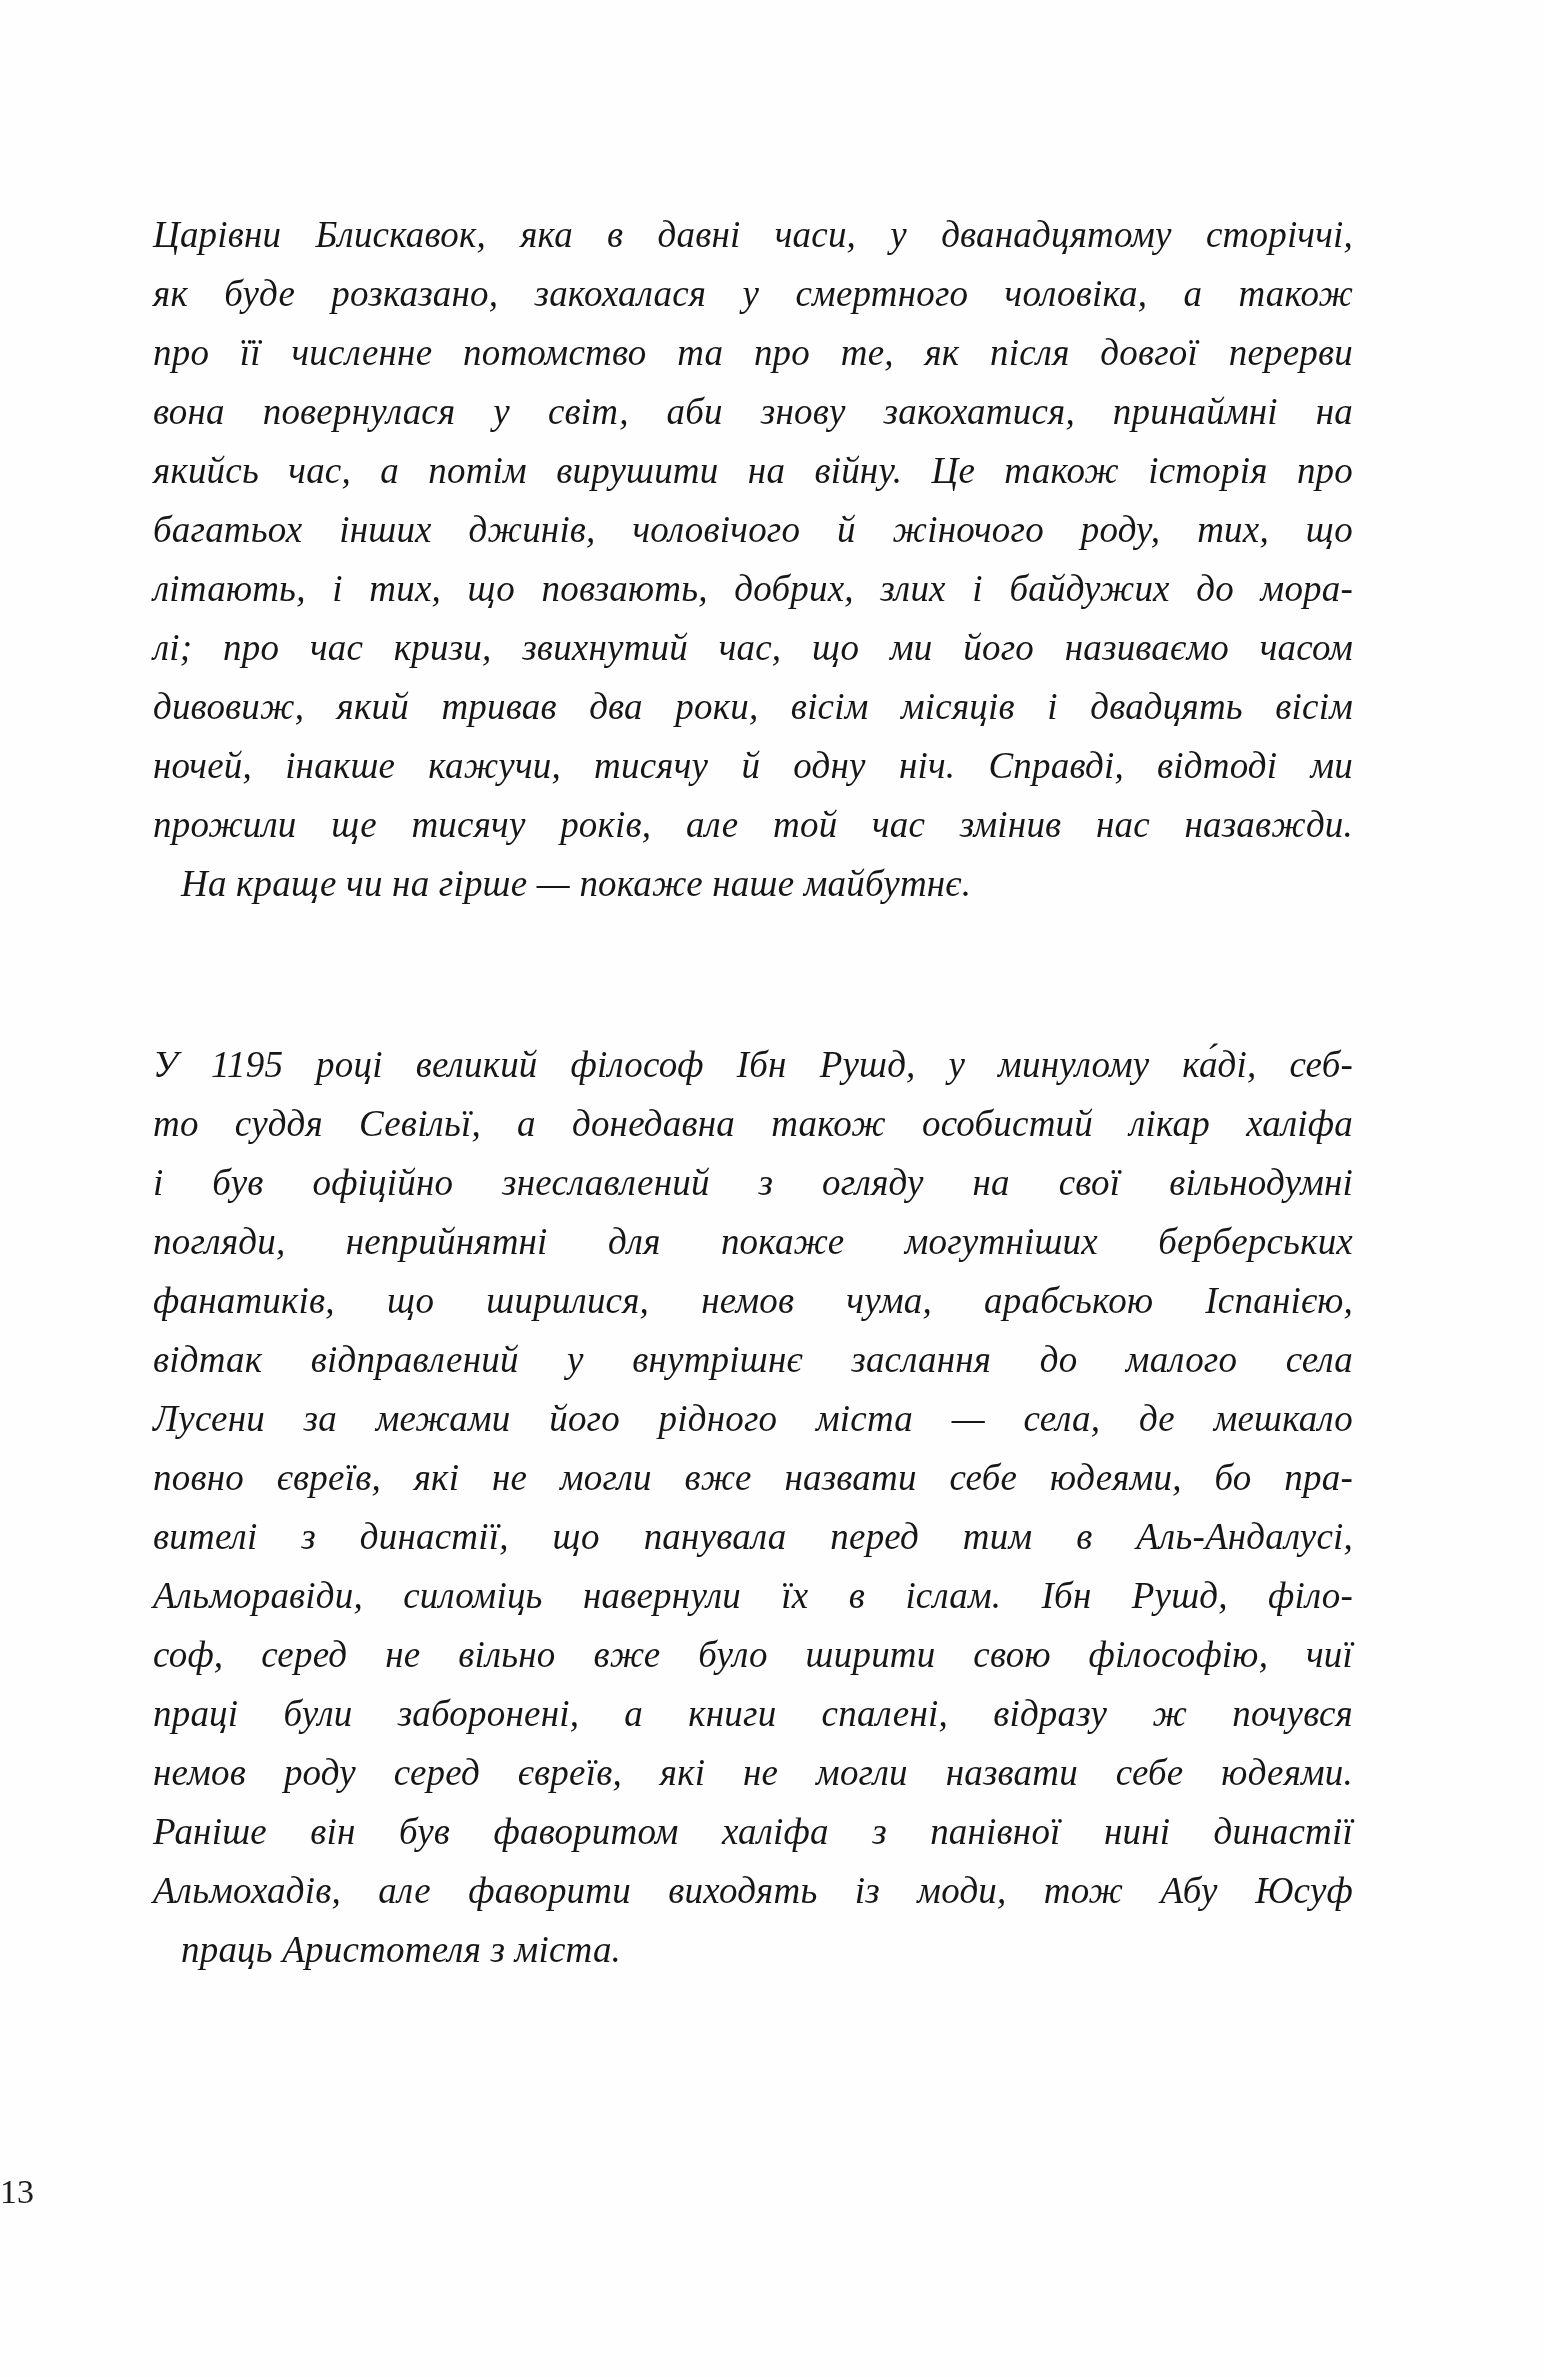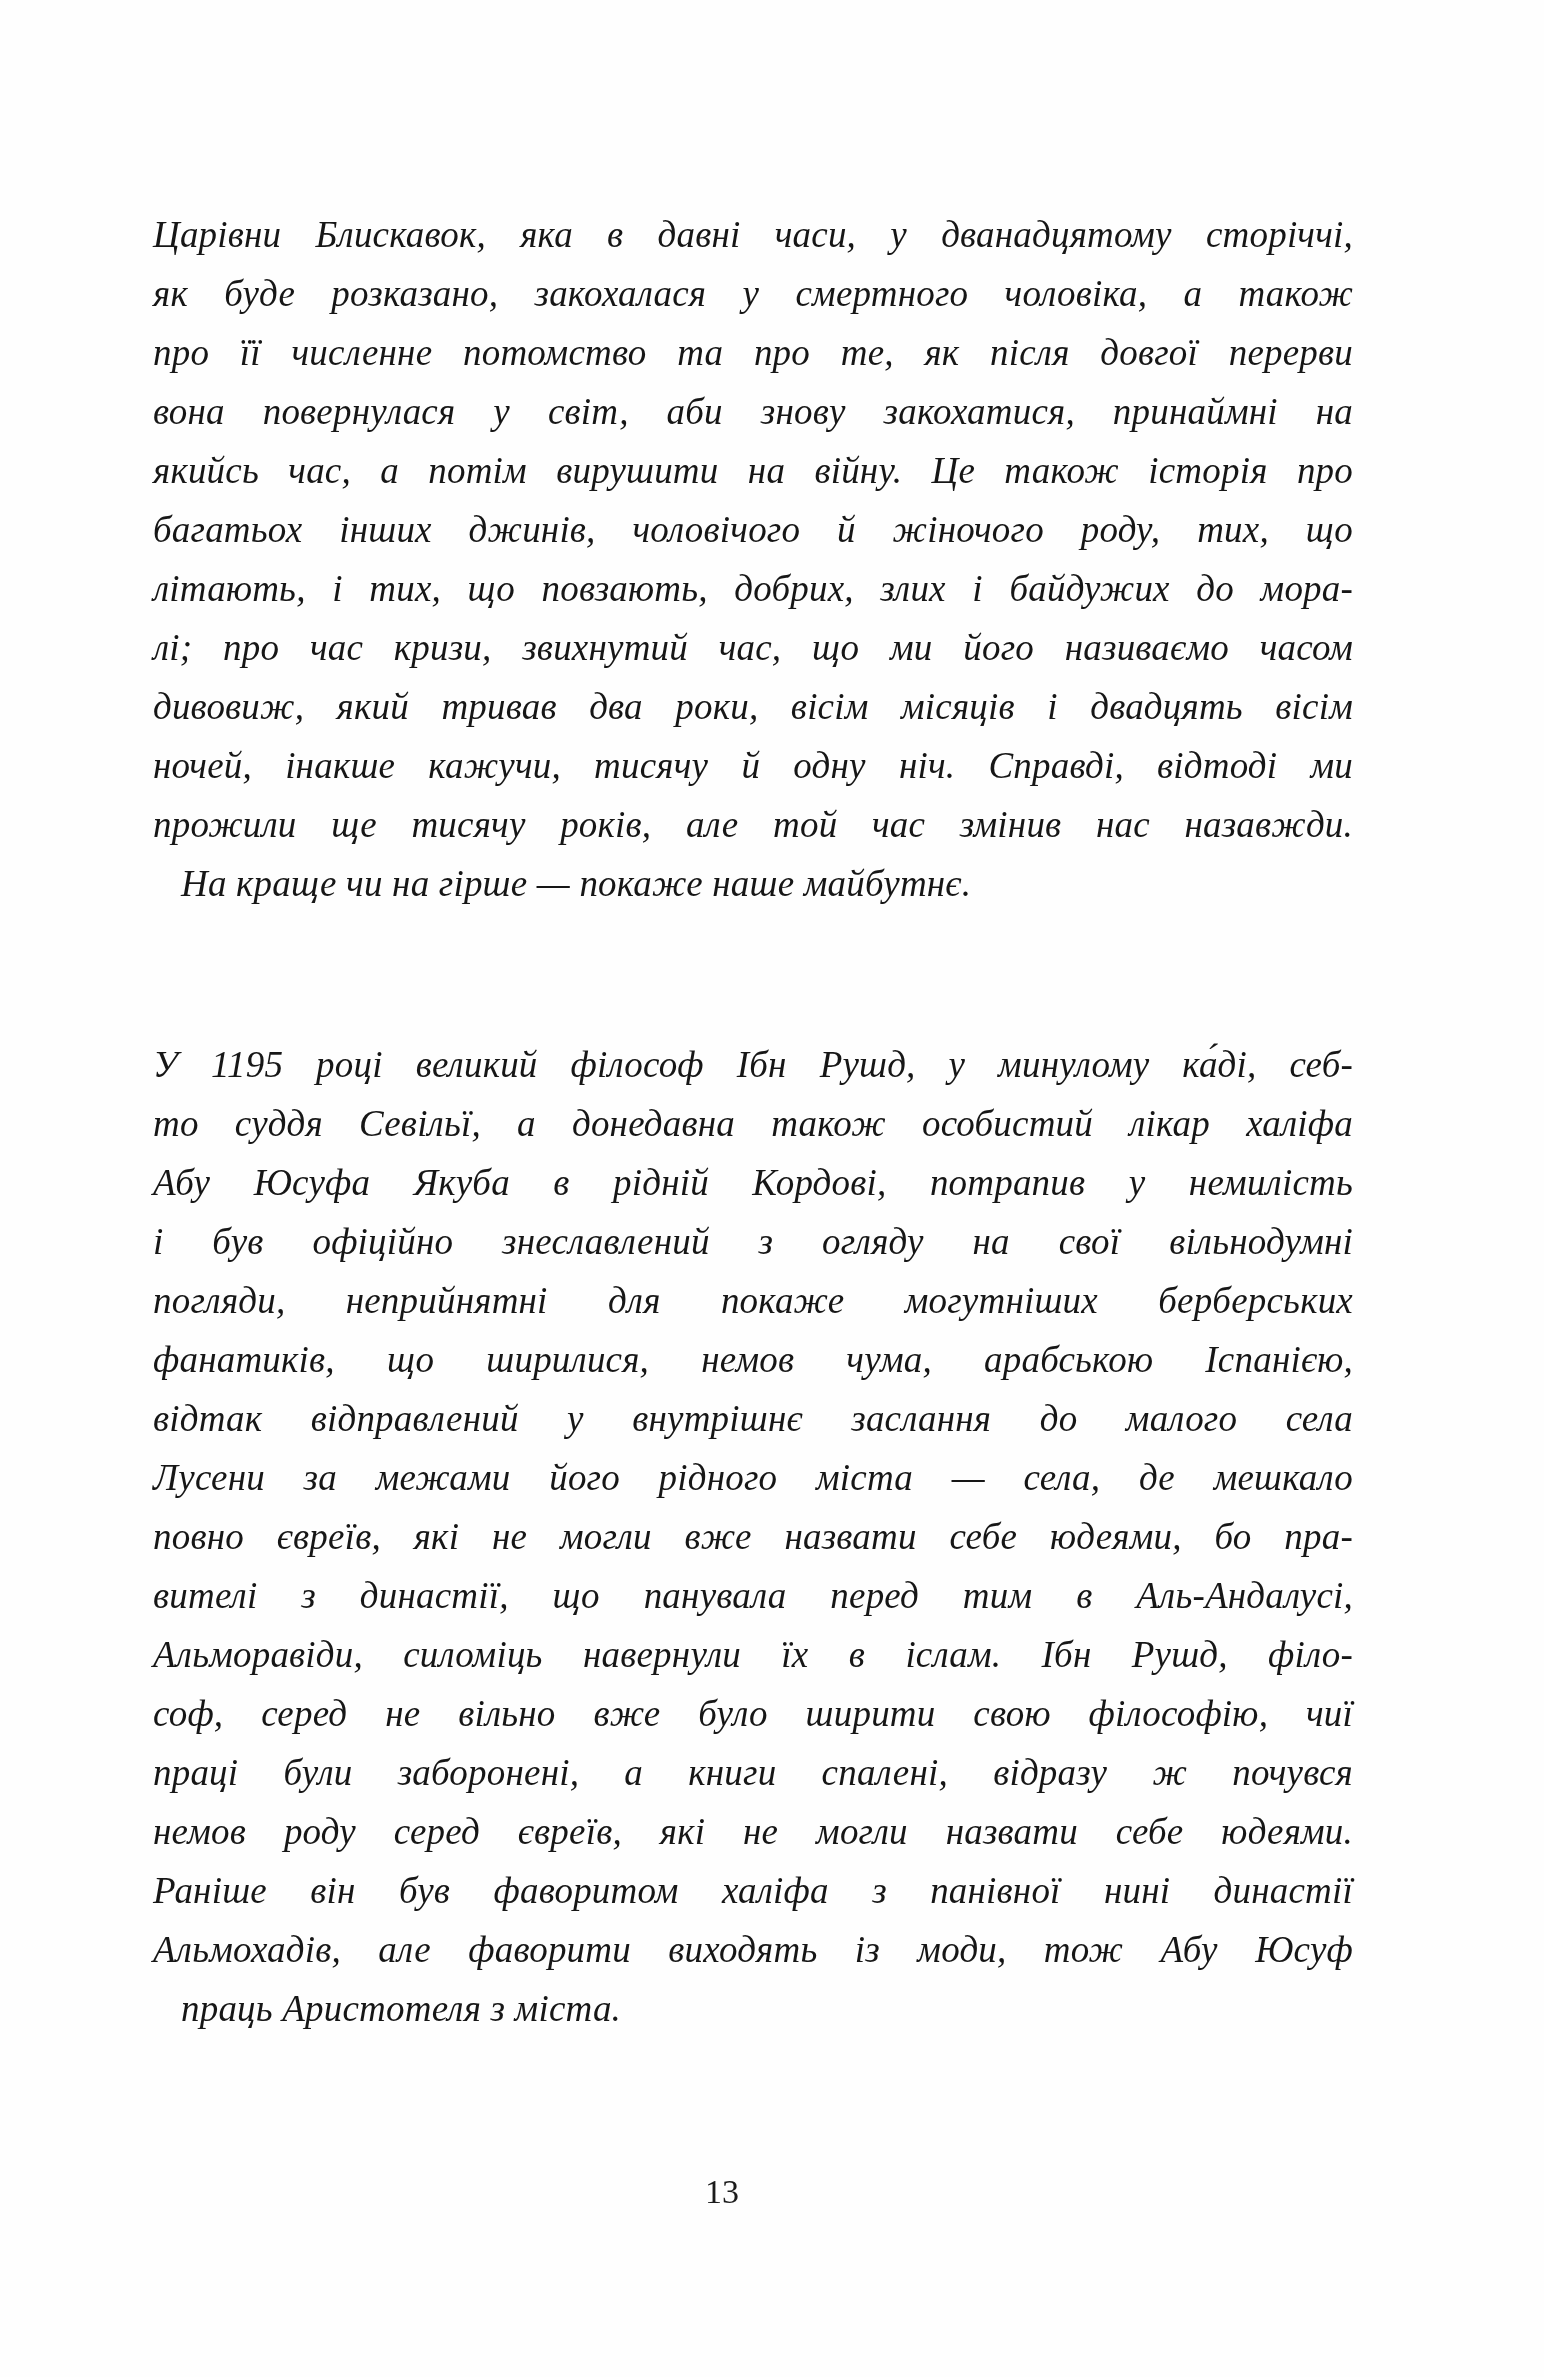--- a/index.html
+++ b/index.html
@@ -42,21 +42,20 @@
   }
   .line.last {
     text-align-last: left;
     margin-left: 28px;
   }
   .page-number {
     position: absolute;
     top: 2171px;
     left: 0;
     width: 1444px;
-    text-align: center;
     font-size: 34px;
     line-height: 42px;
     color: #1b1b1b;
   }
 </style>
 </head>
 <body>
 
 <div class="page">
   <div class="text-block">
@@ -70,21 +69,20 @@
         <div class="line">літають, і тих, що повзають, добрих, злих і байдужих до мора-</div>
         <div class="line">лі; про час кризи, звихнутий час, що ми його називаємо часом</div>
         <div class="line">дивовиж, який тривав два роки, вісім місяців і двадцять вісім</div>
         <div class="line">ночей, інакше кажучи, тисячу й одну ніч. Справді, відтоді ми</div>
         <div class="line">прожили ще тисячу років, але той час змінив нас назавжди.</div>
         <div class="line last">На краще чи на гірше — покаже наше майбутнє.</div>
       </div>
     <div class="paragraph">
         <div class="line">У 1195 році великий філософ Ібн Рушд, у минулому ка́ді, себ-</div>
         <div class="line">то суддя Севільї, а донедавна також особистий лікар халіфа</div>
-        <div class="line">Абу Юсуфа Якуба в рідній Кордові, потрапив у немилість</div>
         <div class="line">і був офіційно знеславлений з огляду на свої вільнодумні</div>
         <div class="line">погляди, неприйнятні для покаже могутніших берберських</div>
         <div class="line">фанатиків, що ширилися, немов чума, арабською Іспанією,</div>
         <div class="line">відтак відправлений у внутрішнє заслання до малого села</div>
         <div class="line">Лусени за межами його рідного міста — села, де мешкало</div>
         <div class="line">повно євреїв, які не могли вже назвати себе юдеями, бо пра-</div>
         <div class="line">вителі з династії, що панувала перед тим в Аль-Андалусі,</div>
         <div class="line">Альморавіди, силоміць навернули їх в іслам. Ібн Рушд, філо-</div>
         <div class="line">соф, серед не вільно вже було ширити свою філософію, чиї</div>
         <div class="line">праці були заборонені, а книги спалені, відразу ж почувся</div>

